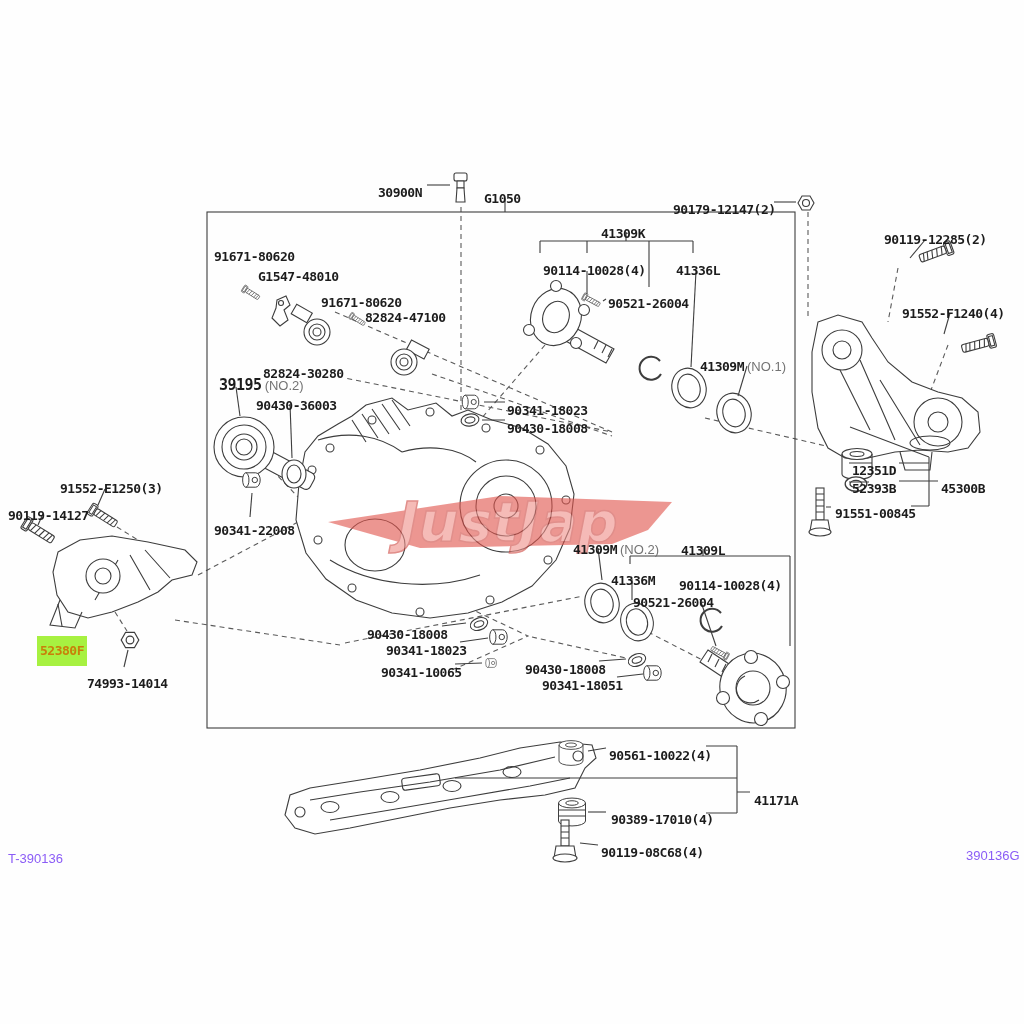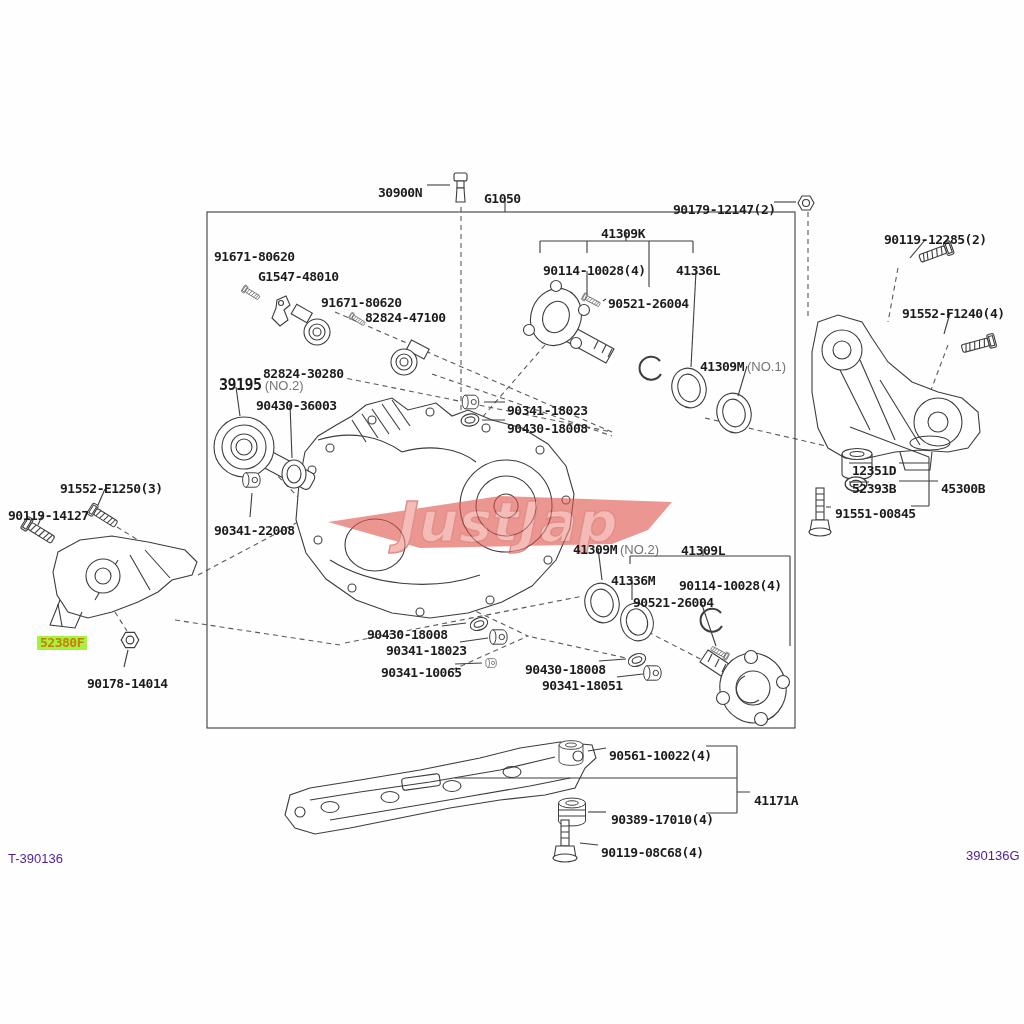--- a/index.html
+++ b/index.html
@@ -4,22 +4,22 @@
 <style>
   html,body{margin:0;padding:0;background:#fff;}
   #stage{position:relative;width:1024px;height:1024px;background:#fefefe;overflow:hidden;
          font-family:"DejaVu Sans Mono",monospace;}
   #art{position:absolute;left:0;top:0;}
   .lbl{position:absolute;font:bold 13px "DejaVu Sans Mono",monospace;letter-spacing:-0.5px;
        color:#1c1c1c;white-space:nowrap;line-height:14px;margin-top:8px;}
   .big{font-size:15px;}
   .sfx{font:13px "Liberation Sans",sans-serif;font-weight:400;color:#737373;
        letter-spacing:0;margin-left:3px;}
-  .hl{background:#a7f141;color:#c8800a;padding:0 3px;}
-  .ftr{position:absolute;font:13px "Liberation Sans",sans-serif;color:#4c1d95;
+  .hl{background:#a7f141;color:#c8800a;padding:8px 3px;}
+  .ftr{position:absolute;font:13px "Liberation Sans",sans-serif;color:#8b5cf6;
        letter-spacing:0;}
 </style>
 </head>
 <body>
 
 <div id="stage">
 
 <svg id="art" width="1024" height="1024" viewBox="0 0 1024 1024">
   <defs>
     <g id="boltH">
@@ -310,21 +310,21 @@
 <span class="lbl" style="left:835px;top:499px">91551-00845</span>
 <span class="lbl" style="left:60px;top:474px">91552-E1250(3)</span>
 <span class="lbl" style="left:8px;top:501px">90119-14127</span>
 <span class="lbl" style="left:214px;top:516px">90341-22008</span>
 <span class="lbl" style="left:573px;top:534px"><span>41309M</span><span class="sfx">(NO.2)</span></span>
 <span class="lbl" style="left:681px;top:536px">41309L</span>
 <span class="lbl" style="left:611px;top:566px">41336M</span>
 <span class="lbl" style="left:679px;top:571px">90114-10028(4)</span>
 <span class="lbl" style="left:633px;top:588px">90521-26004</span>
 <span class="lbl hl" style="left:37px;top:628px">52380F</span>
-<span class="lbl" style="left:87px;top:669px">90178-14014</span>
+<span class="lbl" style="left:87px;top:669px">74993-14014</span>
 <span class="lbl" style="left:367px;top:620px">90430-18008</span>
 <span class="lbl" style="left:386px;top:636px">90341-18023</span>
 <span class="lbl" style="left:381px;top:658px">90341-10065</span>
 <span class="lbl" style="left:525px;top:655px">90430-18008</span>
 <span class="lbl" style="left:542px;top:671px">90341-18051</span>
 <span class="lbl" style="left:609px;top:741px">90561-10022(4)</span>
 <span class="lbl" style="left:754px;top:786px">41171A</span>
 <span class="lbl" style="left:611px;top:805px">90389-17010(4)</span>
 <span class="lbl" style="left:601px;top:838px">90119-08C68(4)</span>
 

